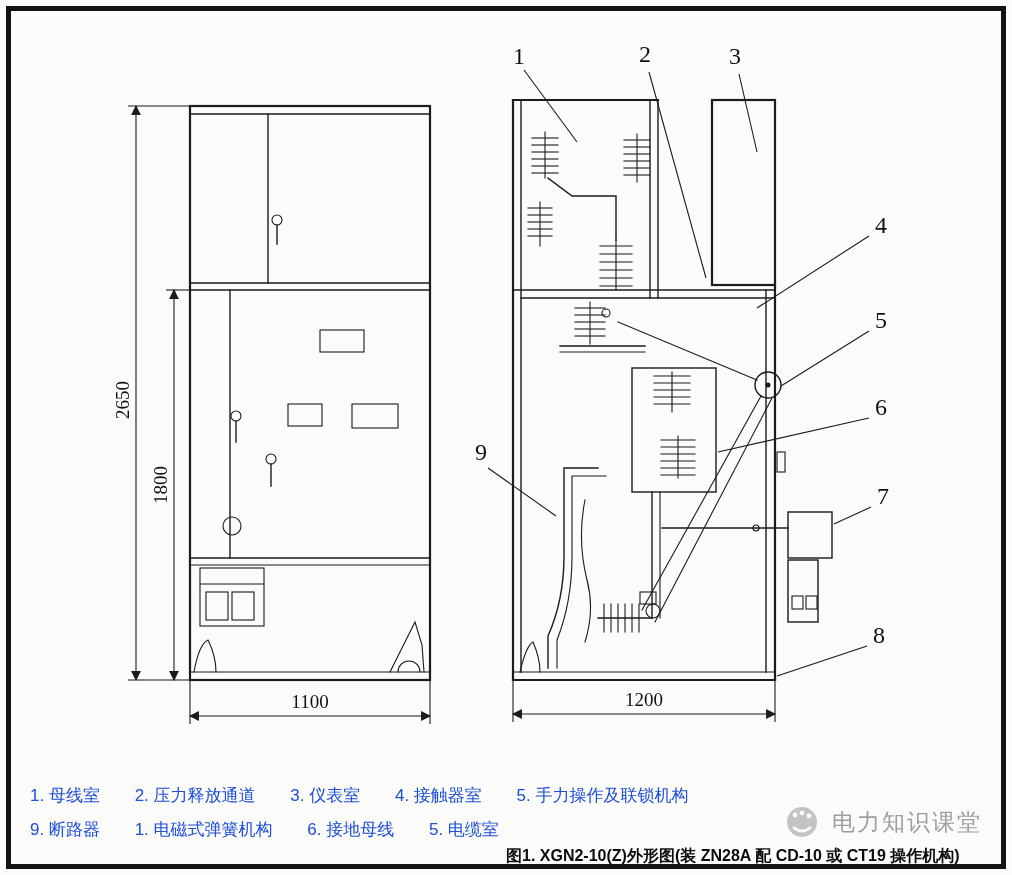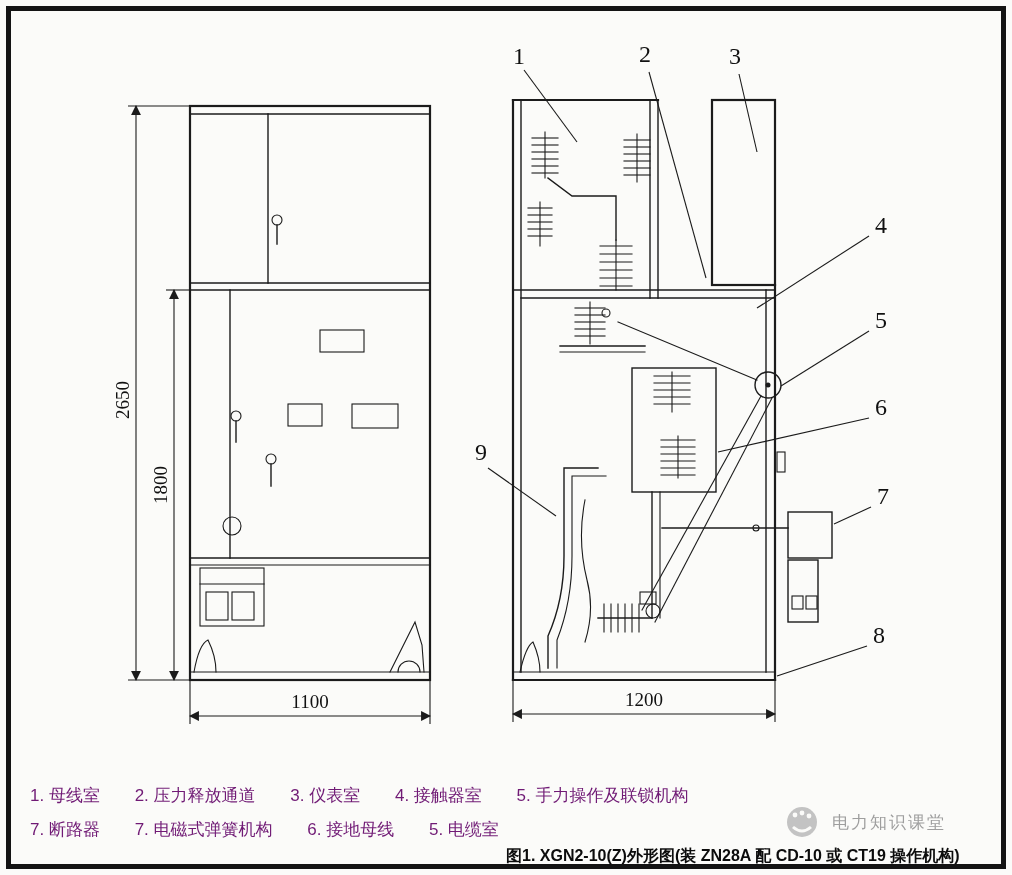--- a/index.html
+++ b/index.html
@@ -7,28 +7,28 @@
         font-family:"Liberation Sans", sans-serif;}
   .frame{position:absolute;inset:6px;border:5px solid #141414;pointer-events:none;}
   svg.draw{position:absolute;left:0;top:0;}
   .ln{stroke:#1b1b1b;fill:none;stroke-width:1.4;stroke-linecap:square;}
   .thick{stroke-width:2.2;}
   .thin{stroke-width:1.1;}
   .dim{stroke:#1b1b1b;fill:none;stroke-width:1.1;}
   .fillblob{fill:#1b1b1b;stroke:none;}
   .dimtxt{font-family:"Liberation Serif", serif;font-size:19px;fill:#111;}
   .callout{font-family:"Liberation Serif", serif;font-size:24px;fill:#111;}
-  .legend{position:absolute;left:30px;top:784px;color:#701a75;font-size:17px;
+  .legend{position:absolute;left:30px;top:784px;color:#1d4ed8;font-size:17px;
           font-family:"Liberation Sans", sans-serif;}
   .legend .row{margin-bottom:11px;white-space:nowrap;}
   .lg-item{margin-right:30px;}
   .caption{position:absolute;left:506px;top:846px;font-size:16px;font-weight:bold;
            color:#0c0c0c;white-space:nowrap;font-family:"Liberation Sans", sans-serif;}
   .watermark{position:absolute;left:782px;top:802px;display:flex;align-items:center;gap:10px;}
-  .watermark .wm-text{font-size:17px;color:#9e9e9e;letter-spacing:2px;
+  .watermark .wm-text{font-size:23px;color:#9e9e9e;letter-spacing:2px;
            font-family:Liberation Mono, monospace;}
 </style>
 </head>
 <body>
 
 <div class="page">
 
   <svg class="draw" width="1012" height="875" viewBox="0 0 1012 875">
     <defs>
       <marker id="arr" viewBox="0 0 10 10" refX="9" refY="5" markerWidth="9" markerHeight="9" orient="auto-start-reverse">
@@ -249,22 +249,22 @@
 
   <div class="legend">
     <div class="row">
       <span class="lg-item">1. 母线室</span>
       <span class="lg-item">2. 压力释放通道</span>
       <span class="lg-item">3. 仪表室</span>
       <span class="lg-item">4. 接触器室</span>
       <span class="lg-item">5. 手力操作及联锁机构</span>
     </div>
     <div class="row">
-      <span class="lg-item">7. 断路器</span>
-      <span class="lg-item">7. 电磁式弹簧机构</span>
+      <span class="lg-item">9. 断路器</span>
+      <span class="lg-item">1. 电磁式弹簧机构</span>
       <span class="lg-item">6. 接地母线</span>
       <span class="lg-item">5. 电缆室</span>
     </div>
   </div>
 
   <div class="watermark">
     <svg width="40" height="40" viewBox="0 0 40 40">
       <circle cx="20" cy="20" r="15" fill="#c3c3c3"></circle>
       <circle cx="13" cy="13" r="2.4" fill="#fbfbf9"></circle>
       <circle cx="20" cy="11" r="2.4" fill="#fbfbf9"></circle>

